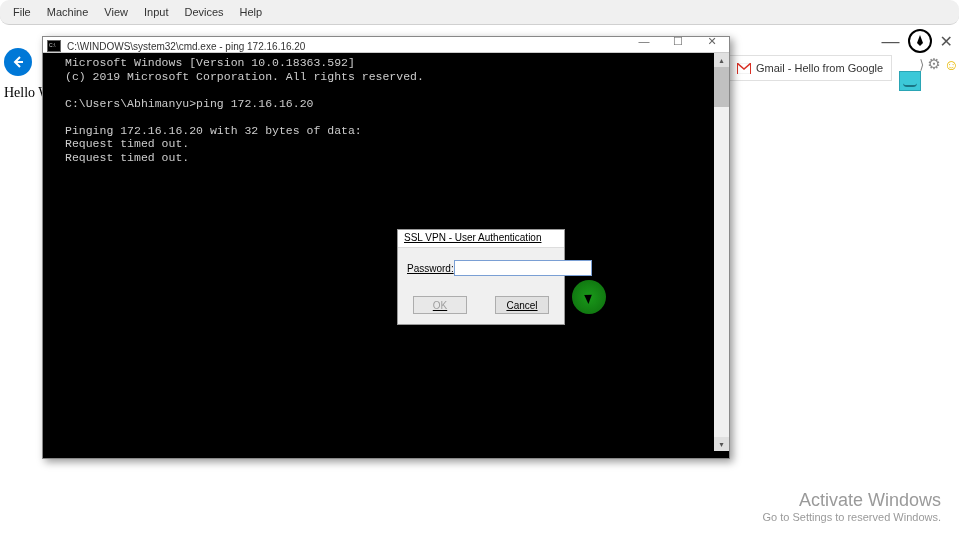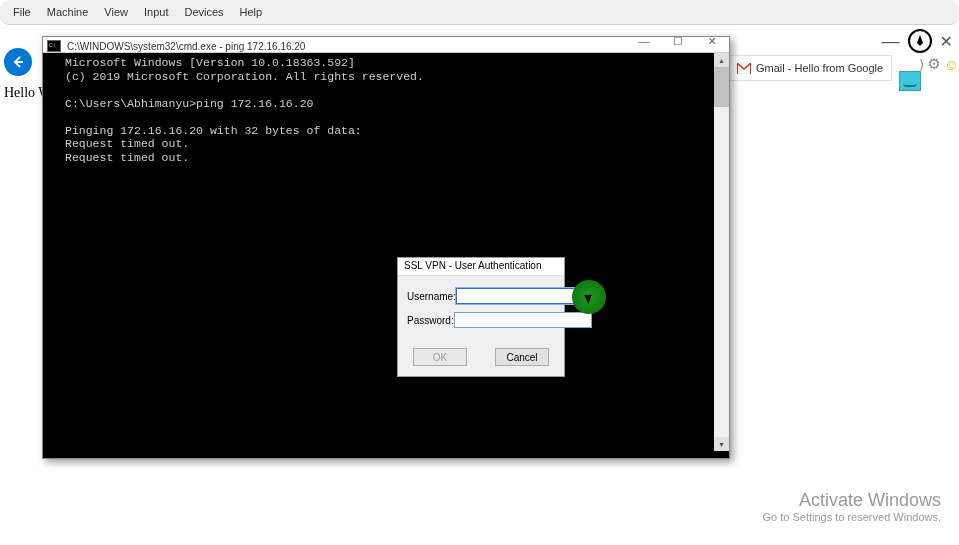--- a/index.html
+++ b/index.html
@@ -188,27 +188,28 @@
     .cmd-scroll .thumb {
       position: absolute;
       top: 14px;
       width: 100%;
       height: 40px;
       background: #c0c0c0;
     }
     
     .vpn-dialog {
       position: absolute;
-      top: 232px;
+      top: 204px;
       left: 397px;
       width: 168px;
       background: #f0f0f0;
       border: 1px solid #999;
       box-shadow: 3px 3px 10px rgba(0,0,0,0.5);
       font-size: 10px;
+      text-decoration: underline;
     }
     .vpn-title {
       height: 18px;
       background: #fff;
       padding: 2px 6px;
       font-size: 10px;
       color: #000;
       border-bottom: 1px solid #ddd;
     }
     .vpn-body {
@@ -361,24 +362,20 @@
         <div class="thumb"></div>
         <div class="arrow down">▾</div>
       </div>
     </div>
   </div>
 
   <div class="vpn-dialog">
     <div class="vpn-title">SSL VPN - User Authentication</div>
     <div class="vpn-body">
       <div class="vpn-row">
-        <label>Username:</label>
-        <input class="focused" value="" style="">
-      </div>
-      <div class="vpn-row">
         <label>Password:</label>
         <input type="password" value="" style="">
       </div>
       <div class="vpn-btns">
         <button class="disabled">OK</button>
         <button>Cancel</button>
       </div>
     </div>
   </div>
 

